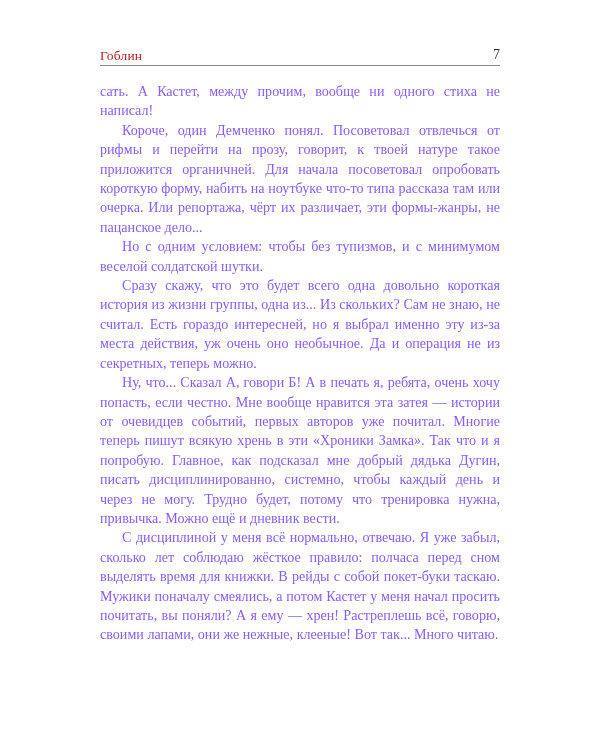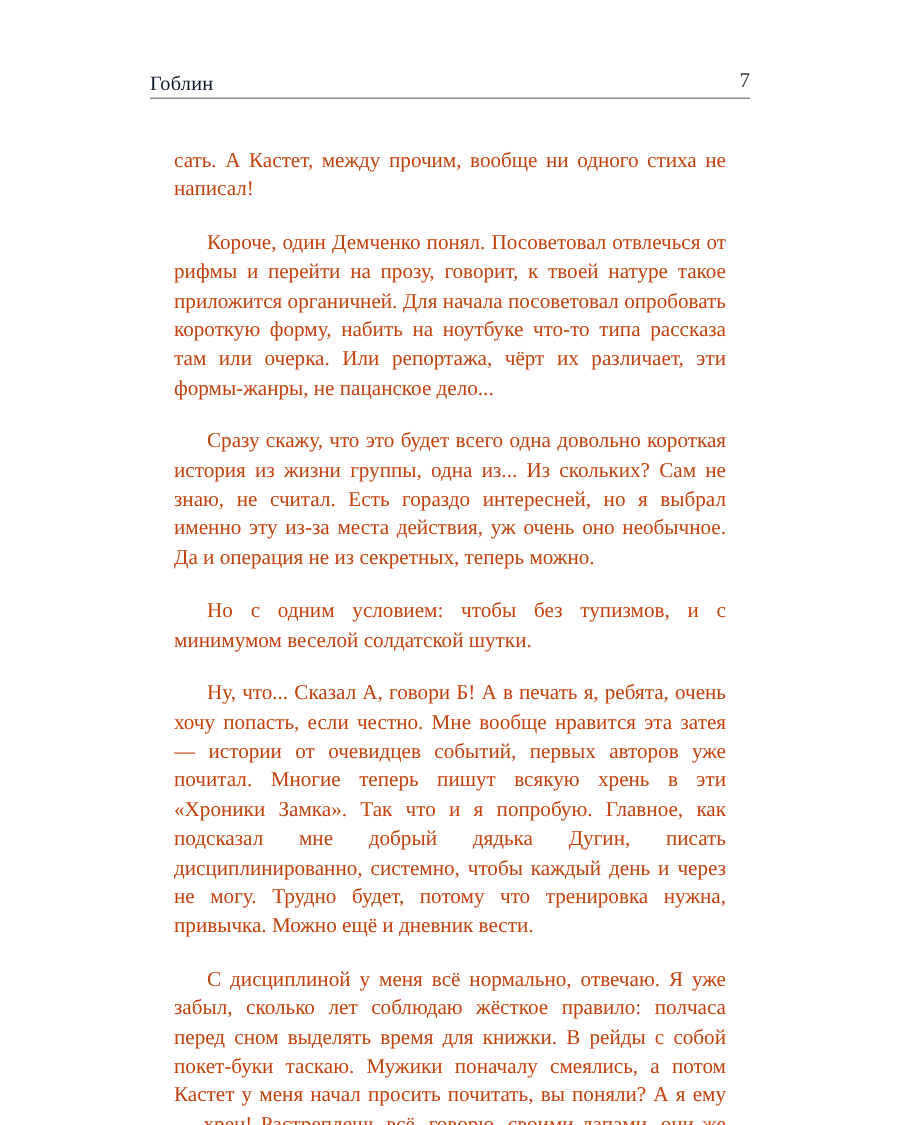--- a/index.html
+++ b/index.html
@@ -36,46 +36,46 @@
     align-items: flex-end;
     justify-content: space-between;
     border-bottom: 1px solid #8c8c8c;
     padding-bottom: 3px;
     box-sizing: border-box;
   }
   .running-head .book-title {
     font-size: 13.5px;
     line-height: 1;
     letter-spacing: 0.2px;
-    color: #0f172a;
+    color: #b91c1c;
     white-space: nowrap;
   }
   .running-head .folio {
     font-size: 14px;
     line-height: 1;
     color: #33343a;
     white-space: nowrap;
   }
 
   
   .text-column {
     position: absolute;
     left: 100px;
     top: 82px;
     width: 400px;
   }
 
   .text-column p {
-    margin: 16px;
+    margin: 0;
     font-size: 14.1px;
     line-height: 19.4px;
     text-align: justify;
     text-justify: inter-word;
     hyphens: manual;
-    color: #c2410c;
+    color: #8b5cf6;
   }
   .text-column p.indent {
     text-indent: 22px;
   }
   .text-column p.no-indent {
     text-indent: 0;
   }
 </style>
 </head>
 <body>
@@ -83,19 +83,19 @@
 <div class="page">
 
   <div class="running-head">
     <span class="book-title">Гоблин</span>
     <span class="folio">7</span>
   </div>
 
   <div class="text-column">
     <p class="no-indent">сать. А Кастет, между прочим, вообще ни одного стиха не написал!</p>
     <p class="indent">Короче, один Демченко понял. Посоветовал отвлечься от рифмы и перейти на прозу, говорит, к твоей натуре такое приложится органичней. Для начала посоветовал опробовать короткую форму, набить на ноутбуке что-то типа рассказа там или очерка. Или репортажа, чёрт их различает, эти формы-жанры, не пацанское дело...</p>
+    <p class="indent">Но с одним условием: чтобы без тупизмов, и с минимумом веселой солдатской шутки.</p>
     <p class="indent">Сразу скажу, что это будет всего одна довольно короткая история из жизни группы, одна из... Из скольких? Сам не знаю, не считал. Есть гораздо интересней, но я выбрал именно эту из-за места действия, уж очень оно необычное. Да и операция не из секретных, теперь можно.</p>
-    <p class="indent">Но с одним условием: чтобы без тупизмов, и с минимумом веселой солдатской шутки.</p>
     <p class="indent">Ну, что... Сказал А, говори Б! А в печать я, ребята, очень хочу попасть, если честно. Мне вообще нравится эта затея — истории от очевидцев событий, первых авторов уже почитал. Многие теперь пишут всякую хрень в эти «Хроники Замка». Так что и я попробую. Главное, как подсказал мне добрый дядька Дугин, писать дисциплинированно, системно, чтобы каждый день и через не могу. Трудно будет, потому что тренировка нужна, привычка. Можно ещё и дневник вести.</p>
     <p class="indent">С дисциплиной у меня всё нормально, отвечаю. Я уже забыл, сколько лет соблюдаю жёсткое правило: полчаса перед сном выделять время для книжки. В рейды с собой покет-буки таскаю. Мужики поначалу смеялись, а потом Кастет у меня начал просить почитать, вы поняли? А я ему — хрен! Растреплешь всё, говорю, своими лапами, они же нежные, клееные! Вот так... Много читаю.</p>
   </div>
 
 </div>
 
 </body></html>

